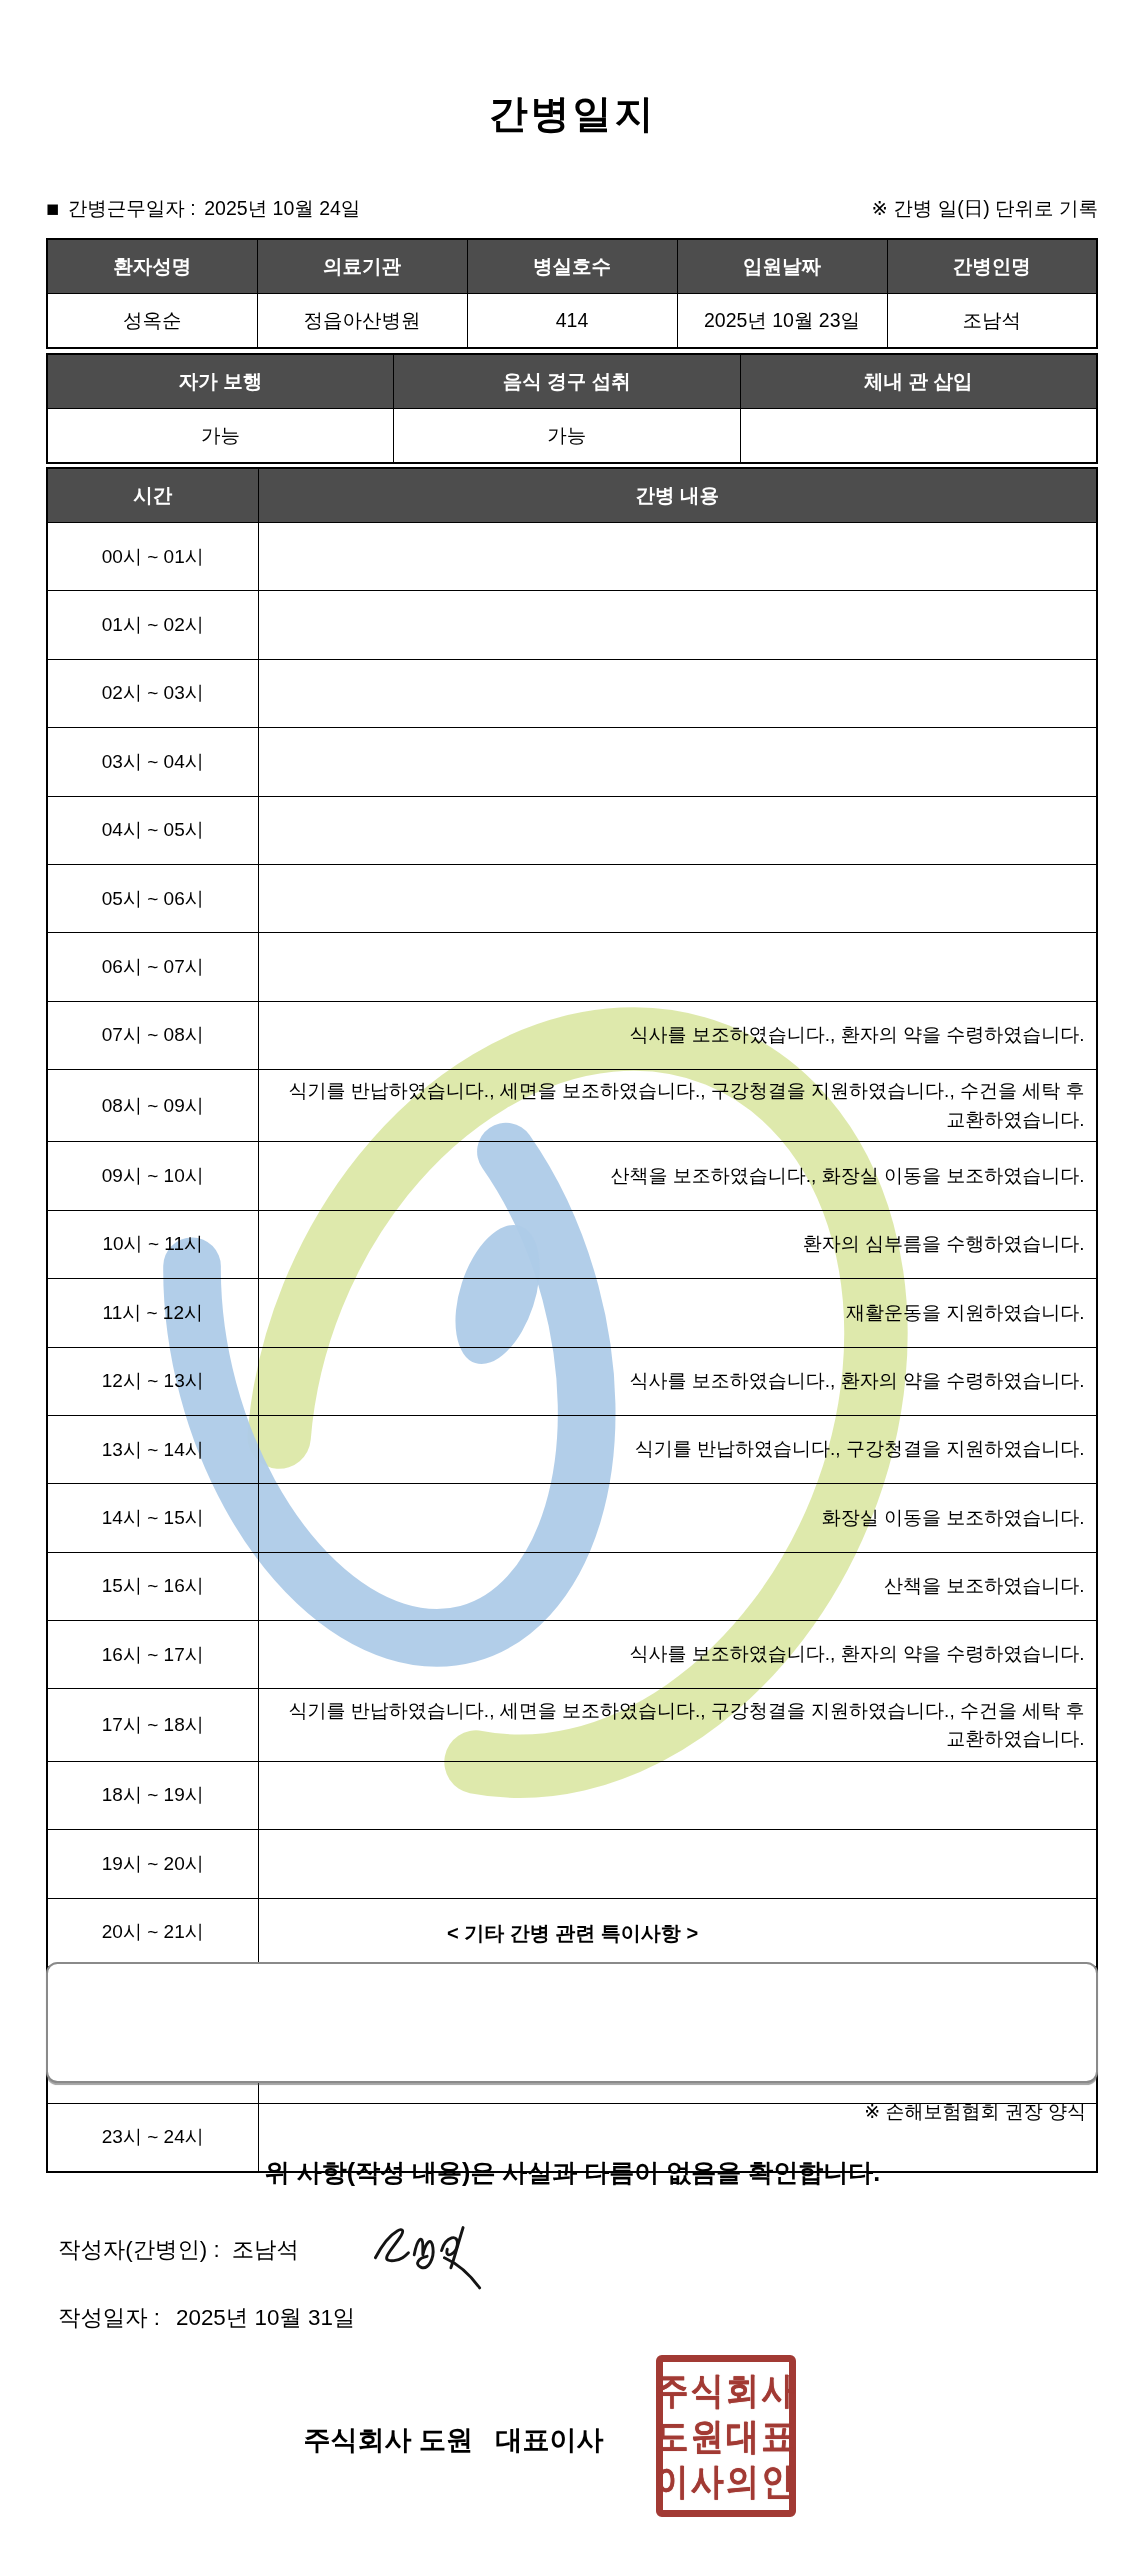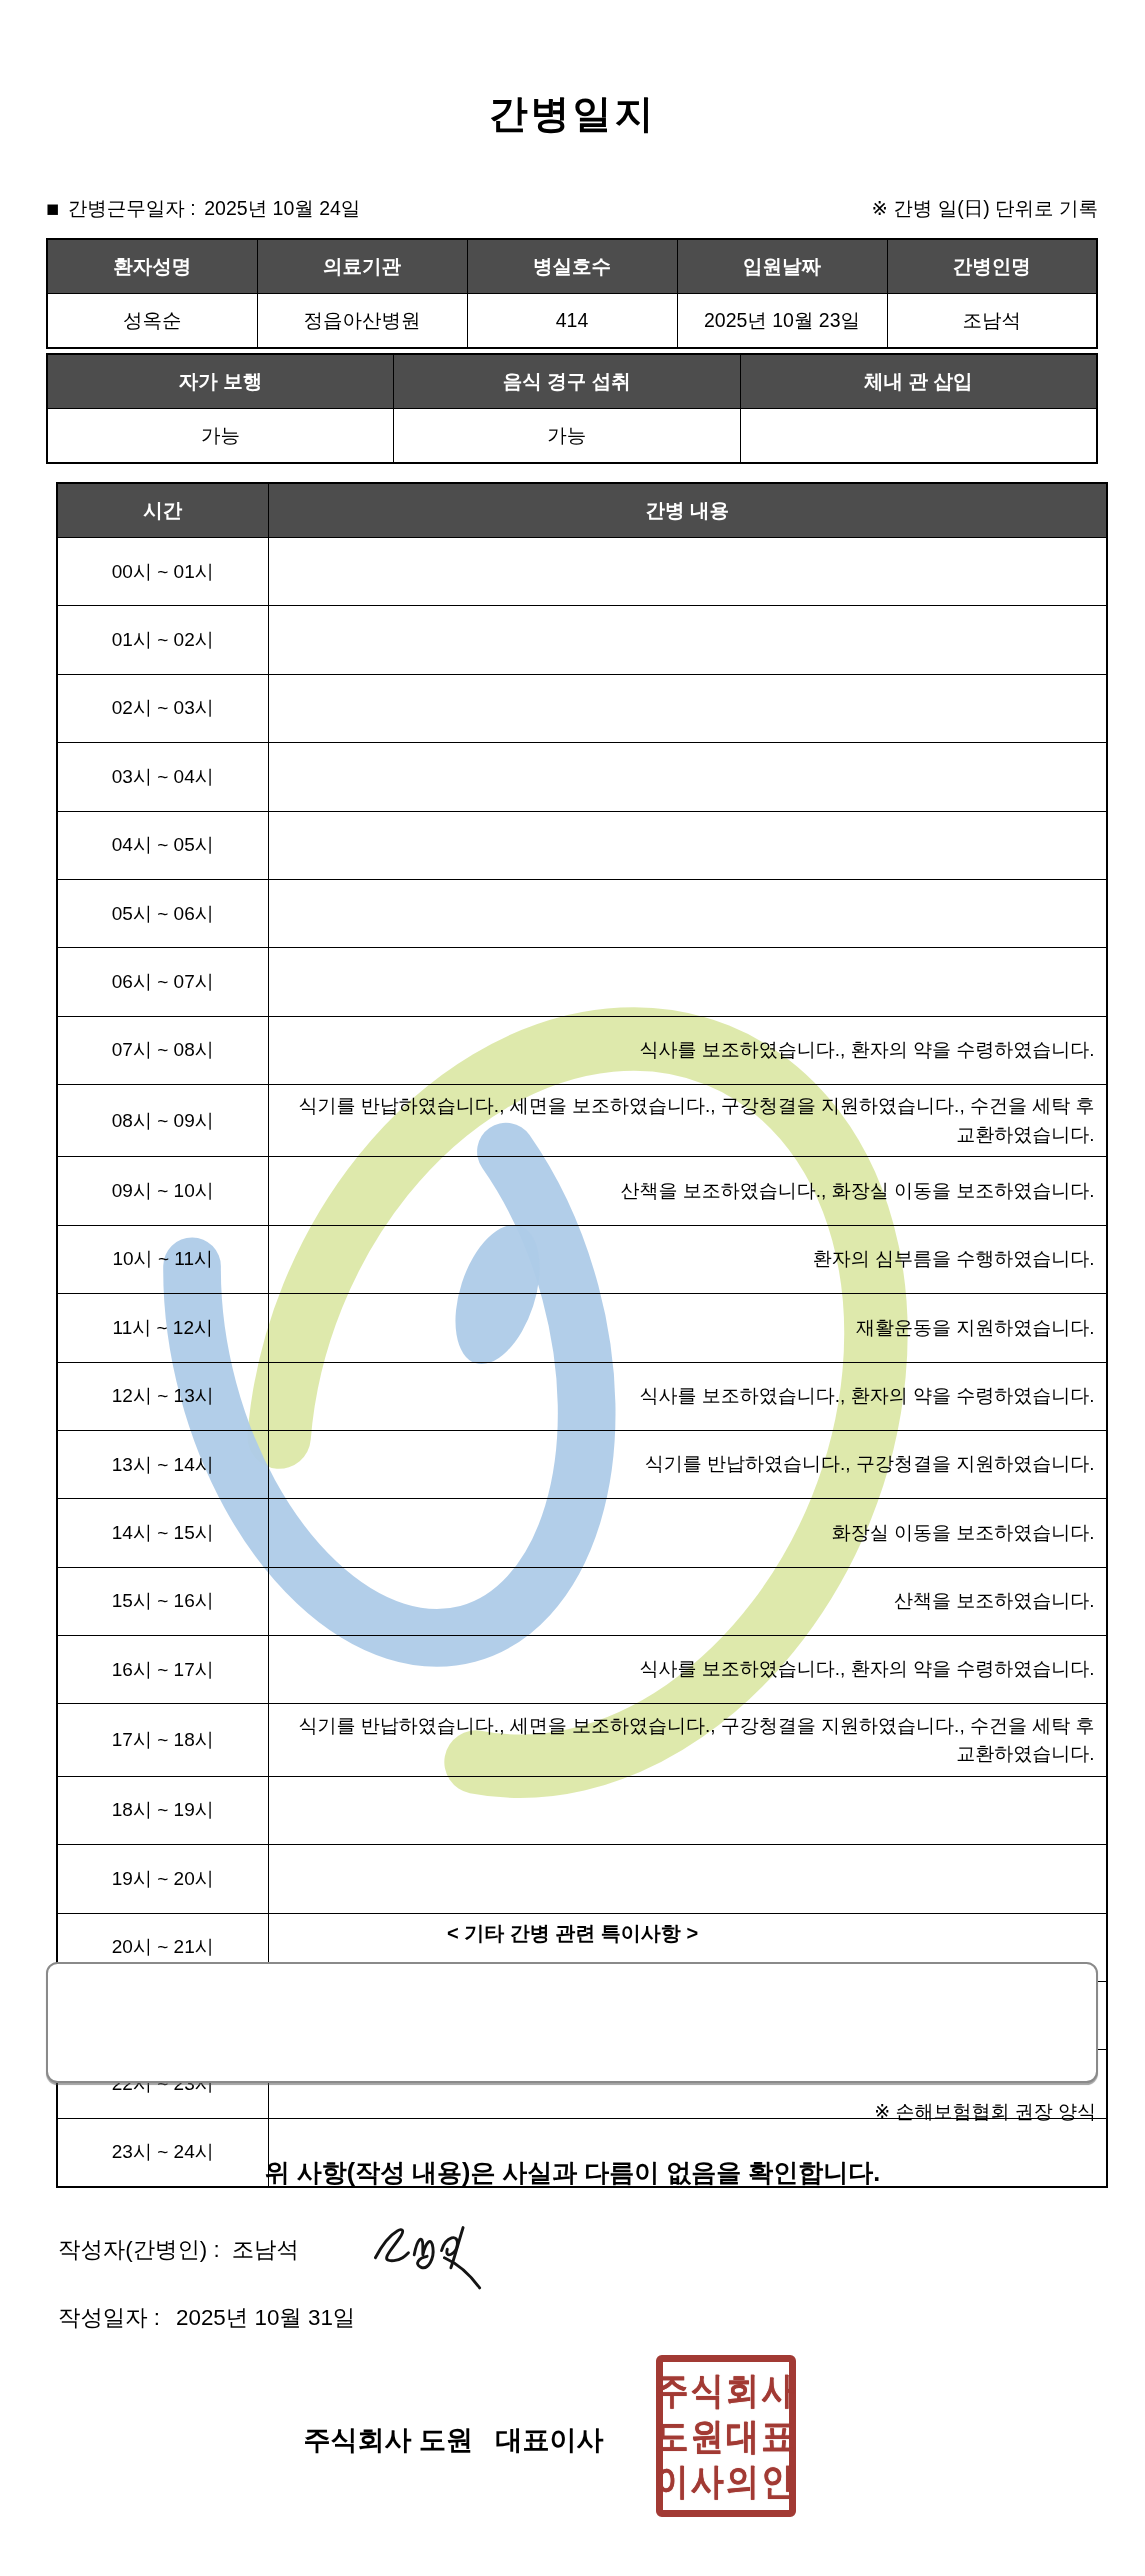--- a/index.html
+++ b/index.html
@@ -19,31 +19,31 @@
   table.grid{border-collapse:collapse;table-layout:fixed;width:1052px;background:transparent;}
   table.grid{border:2.2px solid #000;}
   table.grid th,table.grid td{border:1.4px solid #000;text-align:center;
     font-size:19.5px;padding:0 5.8px;overflow:hidden;}
   table.grid th{background:#4d4d4d;color:#fff;font-weight:bold;height:53px;}
   table.grid td{background:transparent;height:53px;}
 
   .tbl1{top:238px;left:46px;}
   .tbl2{top:353px;left:46px;}
 
-  .care{top:467px;left:56px;margin-top:15px;}
+  .care{top:467px;left:46px;}
   .care td.time-cell{height:53px;font-size:19px;}
   .care td.content-cell{text-align:right;font-size:19px;line-height:1.5;
     padding:7.2px 11.5px;}
 
   .notes-heading{top:1920px;left:0;width:1145px;text-align:center;
     font-size:20px;font-weight:bold;}
   .notes-box{top:1962px;left:46px;width:1052px;height:121px;box-sizing:border-box;
     border:2.2px solid #8a8a8a;border-radius:11.5px;background:#fff;
     box-shadow:0 1.4px 0.7px rgba(90,90,90,.55);font-size:19px;padding:10px 14.4px;}
-  .form-note{top:2099px;left:44px;width:1052px;text-align:right;font-size:19px;}
+  .form-note{top:2099px;left:34px;width:1052px;text-align:right;font-size:19px;}
 
   .confirmation{top:2156px;left:0;width:1145px;text-align:center;
     font-size:25px;font-weight:bold;}
 
   .writer-line{top:2234px;left:58px;font-size:22.4px;display:flex;gap:12px;align-items:center;}
   .sig{position:absolute;left:361px;top:2213px;z-index:2;}
   .date-line{top:2302px;left:58px;font-size:22.4px;display:flex;gap:16px;align-items:center;}
 
   .company-line{top:2422px;left:46px;width:815px;text-align:center;
     font-size:27px;font-weight:bold;white-space:pre;}

